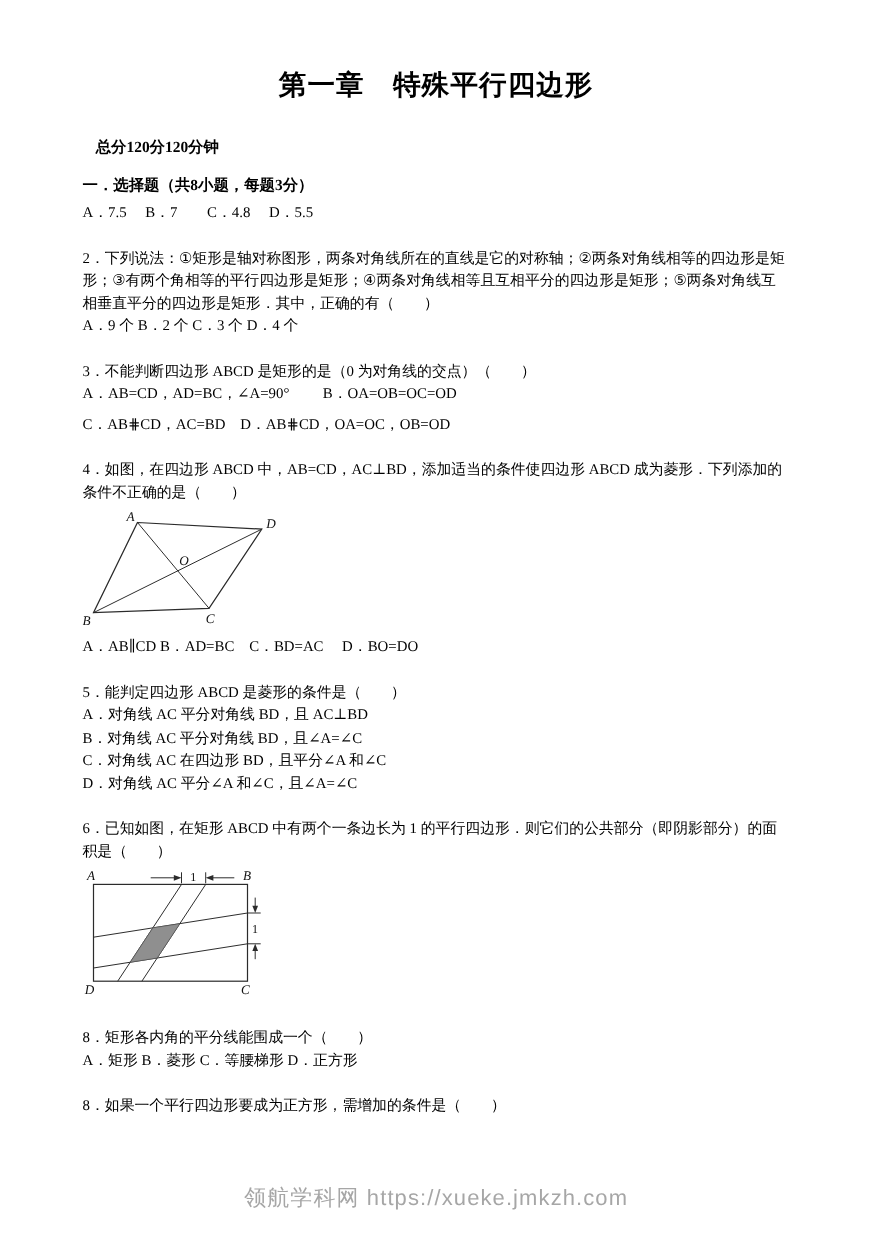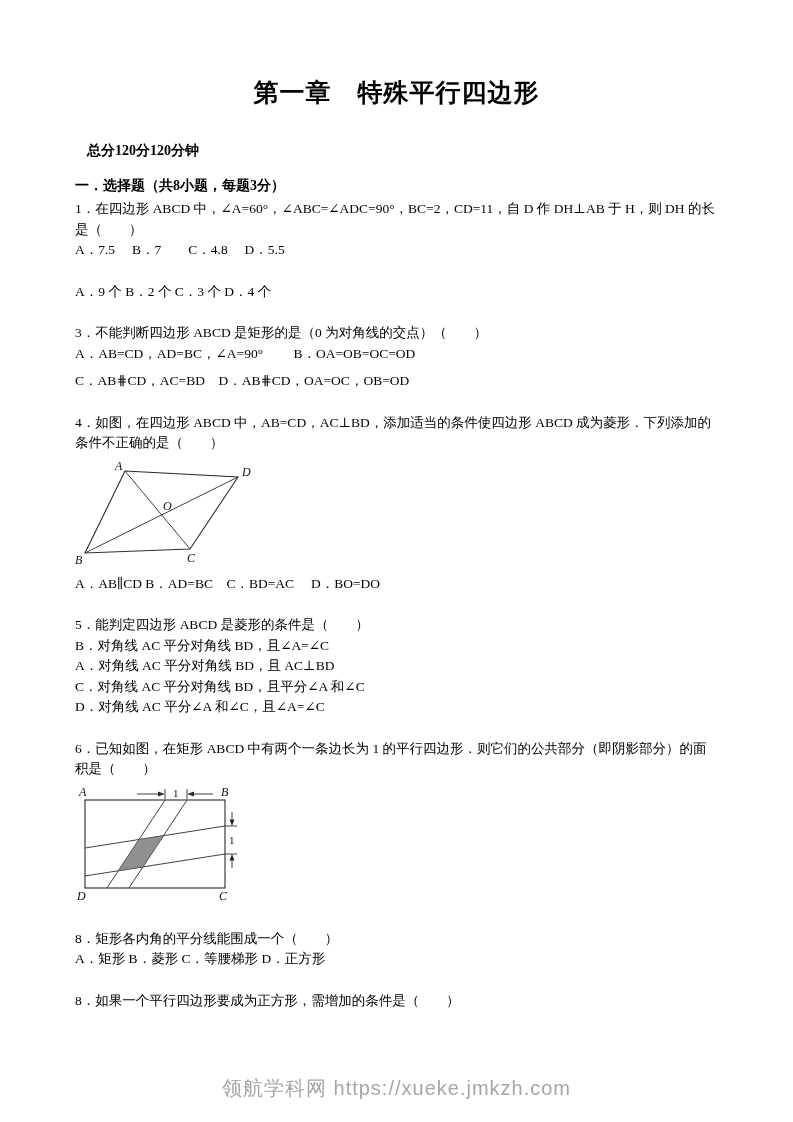--- a/index.html
+++ b/index.html
@@ -1,19 +1,19 @@
 <!DOCTYPE html>
 <html><head>
 <meta charset="utf-8">
 <style>
   html,body{margin:0;padding:0;background:#ffffff;}
   .page{
     width:793px;height:1122px;position:relative;background:#ffffff;
     font-family:"Liberation Serif","DejaVu Serif","DejaVu Sans",serif;
-    color:#000;box-sizing:border-box;padding:76px 75px 0 75px;overflow:hidden;
+    color:#000;box-sizing:border-box;padding:60px 75px 0 75px;overflow:hidden;
   }
   .title{
     text-align:center;font-size:25px;font-weight:bold;margin:0 0 30px 0;letter-spacing:1px;
   }
   .meta-line{font-size:14px;font-weight:bold;margin:12px;line-height:23px;}
   .section-line{font-size:14px;font-weight:bold;margin:12px 0 2px 0;line-height:23px;}
   .question{margin:0 0 21px 0;}
   .question p{margin:0;font-size:13.5px;line-height:20.5px;}
   .opt-gap{margin-top:7px !important;}
   .fig{margin:6px 0 4px 0;}
@@ -34,25 +34,25 @@
 <body>
 
 <div class="page">
 
   <h1 class="title">第一章　特殊平行四边形</h1>
 
   <p class="meta-line">总分120分120分钟</p>
   <p class="section-line">一．选择题（共8小题，每题3分）</p>
 
   <section class="question">
-    <p>1．在四边形 ABCD 中，∠A=60°，∠ABC=∠ADC=90°，BC=2，CD=11，自 D 作 DH⊥AB 于 H，则 DH 的长是（　　）</p>
     <p>A．7.5　 B．7　　C．4.8　 D．5.5</p>
   </section>
 
   <section class="question">
+    <p>2．下列说法：①矩形是轴对称图形，两条对角线所在的直线是它的对称轴；②两条对角线相等的四边形是矩形；③有两个角相等的平行四边形是矩形；④两条对角线相等且互相平分的四边形是矩形；⑤两条对角线互相垂直平分的四边形是矩形．其中，正确的有（　　）</p>
     <p>A．9 个  B．2 个  C．3 个  D．4 个</p>
   </section>
 
   <section class="question">
     <p>3．不能判断四边形 ABCD 是矩形的是（0 为对角线的交点）（　　）</p>
     <p>A．AB=CD，AD=BC，∠A=90°　　 B．OA=OB=OC=OD</p>
     <p class="opt-gap">C．AB⋕CD，AC=BD　D．AB⋕CD，OA=OC，OB=OD</p>
   </section>
 
   <section class="question">
@@ -68,23 +68,23 @@
         <text class="fig-label" x="0" y="104">B</text>
         <text class="fig-label" x="112" y="102">C</text>
         <text class="fig-label" x="88" y="50">O</text>
       </svg>
     </div>
     <p>A．AB∥CD   B．AD=BC　C．BD=AC　 D．BO=DO</p>
   </section>
 
   <section class="question">
     <p>5．能判定四边形 ABCD 是菱形的条件是（　　）</p>
+    <p>A．对角线 AC 平分对角线 BD，且 AC⊥BD</p>
     <p>B．对角线 AC 平分对角线 BD，且∠A=∠C</p>
-    <p>A．对角线 AC 平分对角线 BD，且 AC⊥BD</p>
-    <p>C．对角线 AC 平分对角线 BD，且平分∠A 和∠C</p>
+    <p>C．对角线 AC 在四边形 BD，且平分∠A 和∠C</p>
     <p>D．对角线 AC 平分∠A 和∠C，且∠A=∠C</p>
   </section>
 
   <section class="question">
     <p>6．已知如图，在矩形 ABCD 中有两个一条边长为 1 的平行四边形．则它们的公共部分（即阴影部分）的面积是（　　）</p>
     <div class="fig">
       <svg width="180" height="122" viewBox="0 0 180 122">
 
         <rect class="geo" x="10" y="14" width="140" height="88"></rect>
 

